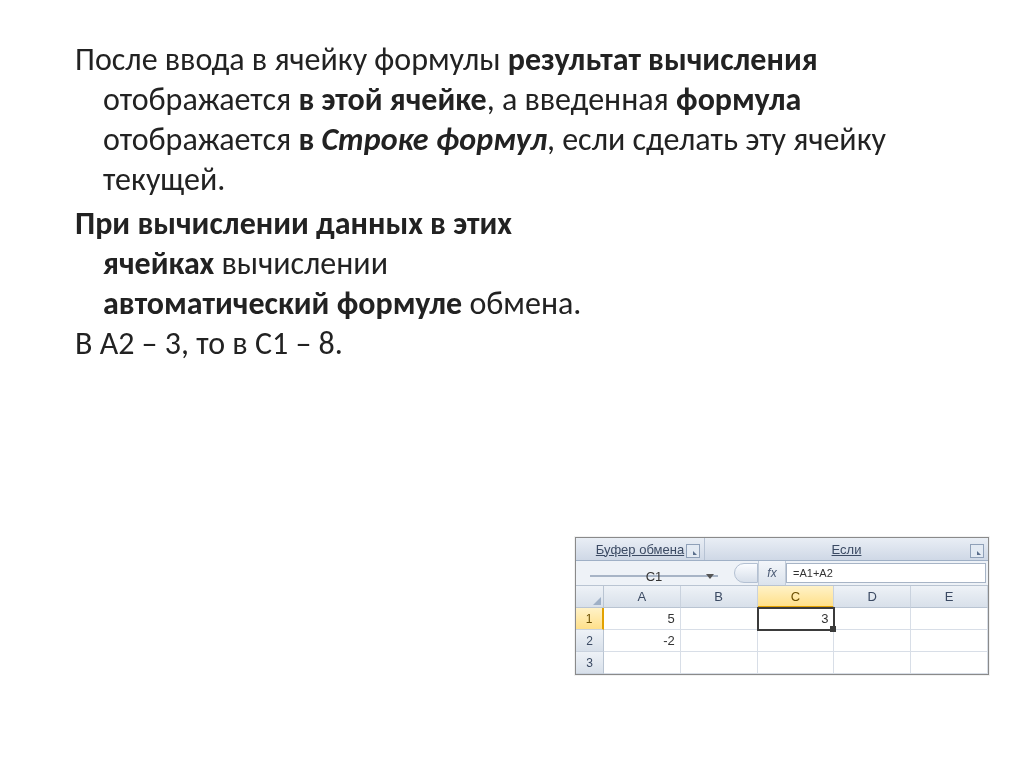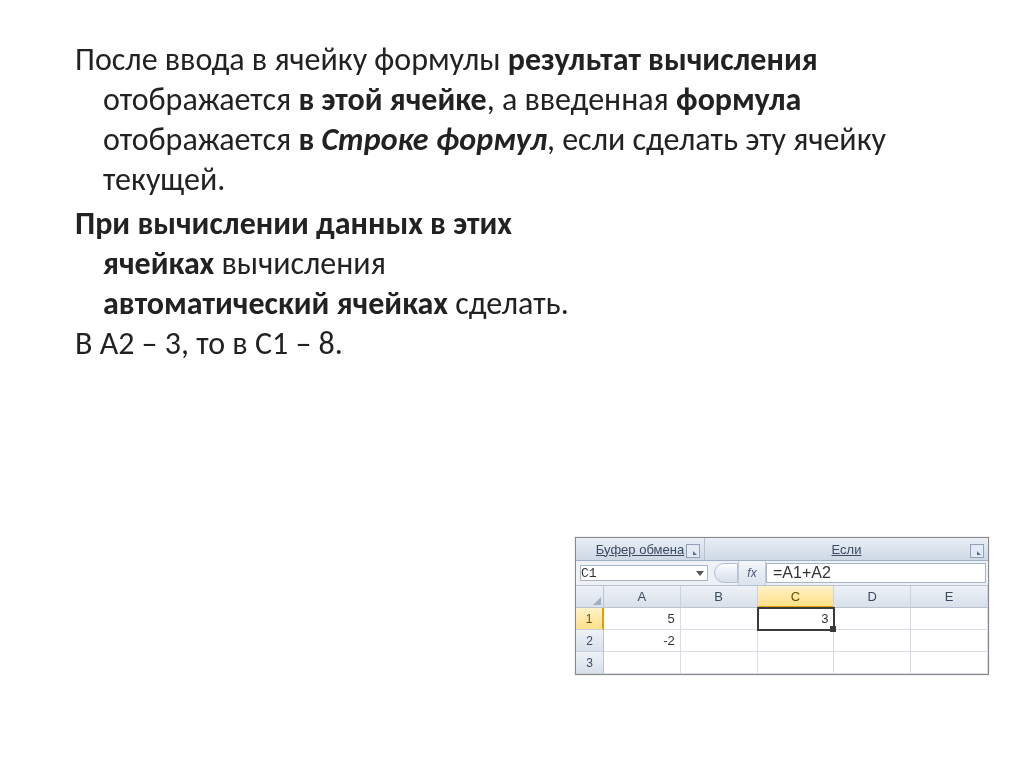--- a/index.html
+++ b/index.html
@@ -88,26 +88,26 @@
     display: flex;
     height: 24px;
     background: #eef2f7;
     border-bottom: 1px solid #b9c4d2;
     align-items: stretch;
   }
   .name-box {
     width: 126px;
     background: #fff;
     border: 1px solid #a7b4c6;
-    margin: 4px;
-    display: flex;
-    align-items: center;
-    font-size: 13px;
-    position: relative;
-    font-family: Liberation Mono, monospace;
+    margin: 14px;
+    display: flex;
+    align-items: center;
+    justify-content: center;
+    font-size: 13px;
+    position: relative;
   }
   .name-box .dd {
     position: absolute;
     right: 3px;
     width: 0; height: 0;
     border-left: 4px solid transparent;
     border-right: 4px solid transparent;
     border-top: 5px solid #555;
   }
   .fx-btn {
@@ -131,21 +131,21 @@
     border: 1px solid #b3c0d2;
   }
   .formula-input {
     flex: 1;
     background: #fff;
     border: 1px solid #a7b4c6;
     margin: 2px 2px 2px 0;
     padding: 0 6px;
     display: flex;
     align-items: center;
-    font-size: 16px;
+    font-size: 11px;
   }
 
   .grid {
     display: grid;
     grid-template-columns: 28px repeat(5, 1fr);
     grid-auto-rows: 22px;
   }
   .corner {
     background: linear-gradient(#eef2f7,#d8e0ea);
     border-right: 1px solid #b9c4d2;
@@ -221,21 +221,21 @@
 
 <div class="slide">
   <div class="body-text">
 
     <p class="para">
       <span>После ввода в ячейку формулы </span><b>результат вычисления</b><span> отображается </span><b>в этой ячейке</b><span>, а введенная </span><b>формула</b><span> отображается </span><b>в </b><b><i>Строке формул</i></b><span>, если сделать эту ячейку текущей.</span>
     </p>
 
 
     <p class="para2">
-      <b>При вычислении данных в этих ячейках</b><span> вычисления </span><b>автоматический ячейках</b><span> сделать.</span>
+      <b>При вычислении данных в этих ячейках</b><span> вычислении </span><b>автоматический формуле</b><span> обмена.</span>
     </p>
 
     <p class="para2">В А2 – 3, то в С1 – 8.</p>
   </div>
 
   <div class="excel">
     <div class="ribbon-groups">
       <div class="ribbon-group" style="flex:0 0 128px">
         <span>Буфер обмена</span>
         <span class="dlg-launcher"></span>

